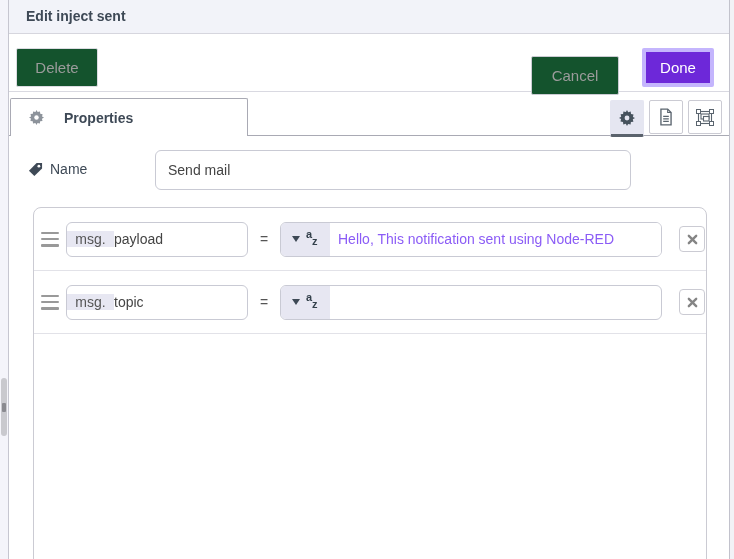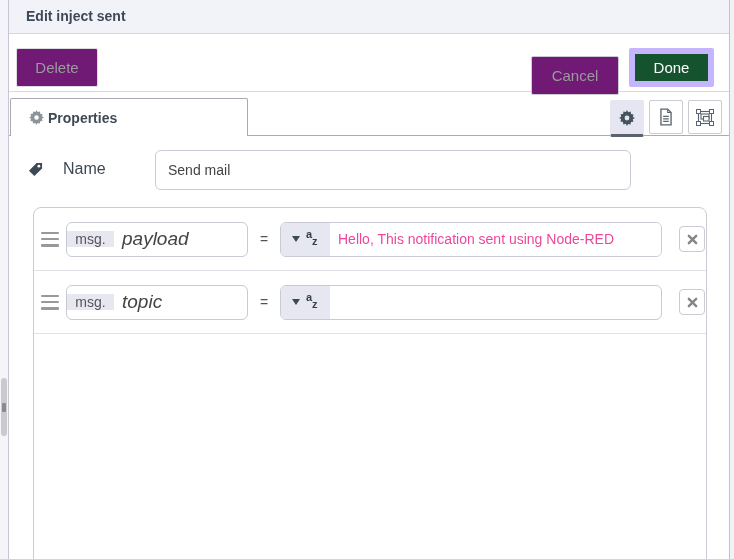--- a/index.html
+++ b/index.html
@@ -14,51 +14,51 @@
   .tray-grip::after{content:"";position:absolute;left:1px;top:25px;width:4px;height:9px;background:#8A8A90;border-radius:1px;}
   
   .right-strip{position:absolute;left:729px;top:0;width:5px;height:559px;background:#F2F2F6;border-left:1px solid #C2C2CC;}
   
   .main{position:absolute;left:9px;top:0;width:720px;height:559px;background:#fff;}
   
   .header{position:absolute;left:0;top:0;width:720px;height:34px;background:#F2F3F9;border-bottom:1px solid #D6D6DE;}
   .header h1{margin:0;font-size:14px;font-weight:bold;line-height:33px;padding-left:17px;color:#3E4956;}
   
   .toolbar{position:absolute;left:0;top:34px;width:720px;height:58px;background:#fff;border-bottom:1px solid #D9D9E1;}
-  .btn{font-family:inherit;font-size:15px;height:39px;border-radius:2px;cursor:pointer;background:#701a75;}
+  .btn{font-family:inherit;font-size:15px;height:39px;border-radius:2px;cursor:pointer;background:#14532d;}
   .btn-delete{position:absolute;left:7px;top:14px;width:82px;border:1px solid #DCDCE2;color:#9B9B9B;}
   .btn-cancel{position:absolute;right:110px;top:14px;width:88px;border:1px solid #CBCBD3;color:#9B9B9B;margin-top:8px;}
-  .btn-done{position:absolute;right:15px;top:14px;width:85px;border:6px solid #c4b5fd;background:#14532d;color:#fff;}
+  .btn-done{position:absolute;right:15px;top:14px;width:72px;border:4px solid #c4b5fd;background:#6d28d9;color:#fff;}
   
   .tabbar{position:absolute;left:0;top:98px;width:720px;height:38px;border-bottom:1px solid #A9AAB4;background:#fff;}
-  .tab{position:absolute;left:1px;top:0;width:238px;height:38px;background:#fff;border:1px solid #A9AAB4;border-bottom:none;border-radius:2px 2px 0 0;z-index:2;display:flex;align-items:center;gap:4px;padding-left:18px;cursor:pointer;}
+  .tab{position:absolute;left:1px;top:0;width:238px;height:38px;background:#fff;border:1px solid #A9AAB4;border-bottom:none;border-radius:2px 2px 0 0;z-index:2;display:flex;align-items:center;gap:20px;padding-left:18px;cursor:pointer;}
   .tab-label{font-size:14px;font-weight:bold;color:#3E4956;}
   .tab-buttons{position:absolute;right:7px;top:2px;display:flex;gap:5px;z-index:3;}
   .icon-btn{width:34px;height:34px;background:#fff;border:1px solid #CBCBD3;border-radius:2px;display:flex;align-items:center;justify-content:center;cursor:pointer;padding:0;}
   .icon-btn.selected{background:#E5E6F1;border-color:#E5E6F1;border-bottom:3px solid #5A626C;height:37px;}
   
   .name-row{position:absolute;left:0;top:150px;width:720px;height:38px;}
-  .name-label{position:absolute;left:19px;top:0;height:38px;display:flex;align-items:center;gap:20px;font-size:16px;color:#3E4956;}
+  .name-label{position:absolute;left:19px;top:0;height:38px;display:flex;align-items:center;gap:7px;font-size:14px;color:#3E4956;}
   .name-input{position:absolute;left:146px;top:0;width:476px;height:40px;border:1px solid #C9CAD4;border-radius:6px;padding:0 12px;font-family:inherit;font-size:14px;color:#444;outline:none;}
   
   .props-list{position:absolute;left:24px;top:207px;width:674px;height:370px;border:1px solid #CBCBD3;border-radius:8px;background:#fff;}
   .prop-row{display:flex;align-items:center;height:63px;padding-left:7px;border-bottom:1px solid #E2E2E8;}
   .drag-handle{width:18px;height:15px;display:flex;flex-direction:column;justify-content:space-between;cursor:grab;}
   .drag-handle i{display:block;height:2.5px;background:#999;border-radius:1px;}
   .key-group{display:flex;align-items:center;width:182px;height:35px;margin-left:7px;border:1px solid #C9CAD4;border-radius:6px;overflow:hidden;background:#fff;cursor:text;}
   .key-prefix{width:47px;background:#E7E7F2;color:#555;font-size:14px;display:flex;align-items:center;justify-content:center;}
-  .key-name{flex:1;display:flex;align-items:center;padding-left:8px;font-size:19px;color:#444;font-style:italic;}
+  .key-name{flex:1;display:flex;align-items:center;font-size:14px;color:#444;}
   .eq{width:10px;text-align:center;margin-left:11px;font-size:14px;color:#555;}
   .value-group{display:flex;align-items:stretch;width:382px;height:35px;margin-left:11px;border:1px solid #C9CAD4;border-radius:6px;overflow:hidden;background:#fff;}
   .type-btn{width:49px;background:#E7E7F2;border:none;display:flex;align-items:center;justify-content:center;gap:6px;cursor:pointer;padding:0;}
   .caret-down{width:0;height:0;border-left:4.5px solid transparent;border-right:4.5px solid transparent;border-top:6px solid #3E4956;}
   .az{position:relative;width:13px;height:18px;color:#33404B;font-size:11px;font-weight:bold;}
   .az-a{position:absolute;left:0;top:-2px;}
   .az-z{position:absolute;left:6px;top:5px;}
-  .value-input{flex:1;border:none;padding:0 8px;font-family:inherit;font-size:14px;color:#ec4899;outline:none;min-width:0;}
+  .value-input{flex:1;border:none;padding:0 8px;font-family:inherit;font-size:14px;color:#8b5cf6;outline:none;min-width:0;}
   .remove-btn{margin-left:17px;width:26px;height:26px;background:#fff;border:1px solid #CBCBD3;border-radius:4px;display:flex;align-items:center;justify-content:center;cursor:pointer;padding:0;}
   svg{display:block;}
 </style>
 </head>
 <body>
 
 <div class="screen">
 
   <div class="tray-edge">
     <div class="tray-grip"></div>

